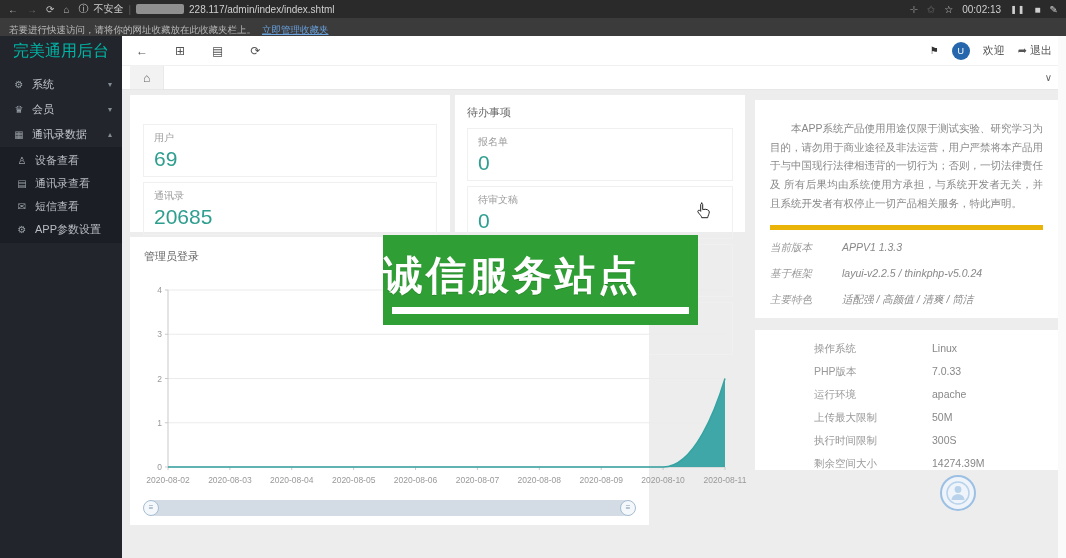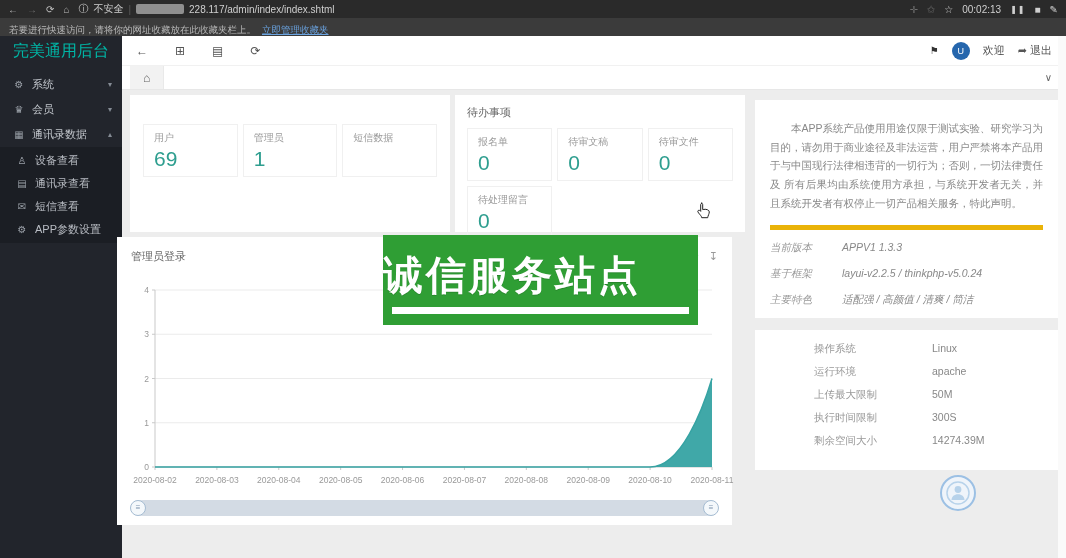--- a/index.html
+++ b/index.html
@@ -44,29 +44,29 @@
     display:flex; align-items:center; }
   .tab-home { width:34px; height:23px; background:#f2f2f2; display:flex; align-items:center; justify-content:center;
     font-size:12px; color:#666; margin-left:8px; border-right:1px solid #e9e9e9; }
   .tab-chevron { margin-left:auto; margin-right:14px; color:#666; font-size:10px; }
 
   
   .card { position:absolute; background:#fff; }
   .card-title { font-size:11px; color:#666; }
 
   .stats-card { left:130px; top:95px; width:320px; height:137px; padding:29px 13px 9px; }
-  .grid2 { display:grid; grid-template-columns:1fr 1fr 1fr; gap:5px; }
+  .grid2 { display:grid; grid-template-columns:1fr; gap:5px; }
   .cell { border:1px solid #f0f0f0; padding:6px 10px 5px; cursor:pointer; }
   .cell .c-label { font-size:10px; color:#9a9a9a; }
   .cell .c-value { font-size:21px; color:#2e9e8f; margin-top:2px; }
 
   .todo-card { left:455px; top:95px; width:290px; height:137px; padding:10px 12px 9px; }
   .todo-card .grid2 { margin-top:8px; }
 
-  .chart-card { left:117px; top:237px; width:615px; height:288px; padding:12px 14px 10px; }
+  .chart-card { left:130px; top:237px; width:519px; height:288px; padding:12px 14px 10px; }
   .chart-head { display:flex; align-items:center; }
   .chart-tools { margin-left:auto; display:flex; gap:10px; color:#999; font-size:11px; }
   #chart-svg { display:block; margin-top:14px; overflow:visible; }
   .zoom-slider { position:relative; margin-top:7px; height:16px; background:#dde3ea; border-radius:8px; }
   .zoom-fill { position:absolute; left:6px; right:6px; top:0; bottom:0; background:#d3dbe4; border-radius:8px; }
   .zoom-handle { position:absolute; top:0; width:16px; height:16px; border-radius:50%; background:#f4f8fb;
     border:1px solid #a5bcd2; color:#7d93ad; font-size:8px; line-height:14px; text-align:center; }
   .zoom-handle.left { left:-1px; } .zoom-handle.right { right:-1px; }
 
   .about-card { left:755px; top:100px; width:303px; height:218px; padding:19px 15px 8px; }
@@ -183,20 +183,24 @@
     <span>⌂</span>
   </div>
   <span class="tab-chevron">∨</span>
 </div>
 
 <div class="card stats-card">
   <div class="grid2">
     <div class="cell">
       <div class="c-label">用户</div>
       <div class="c-value">69</div>
+    </div>
+    <div class="cell">
+      <div class="c-label">通讯录</div>
+      <div class="c-value">20685</div>
     </div>
     <div class="cell">
       <div class="c-label">管理员</div>
       <div class="c-value">1</div>
     </div>
     <div class="cell">
       <div class="c-label">短信数据</div>
     </div>
   </div>
 </div>
@@ -295,20 +299,24 @@
     </div>
   </div>
 </div>
 
 <div class="card system-card">
   <div class="info-row">
     <span class="i-label">操作系统</span>
     <span>Linux</span>
   </div>
   <div class="info-row">
+    <span class="i-label">PHP版本</span>
+    <span>7.0.33</span>
+  </div>
+  <div class="info-row">
     <span class="i-label">运行环境</span>
     <span>apache</span>
   </div>
   <div class="info-row">
     <span class="i-label">上传最大限制</span>
     <span>50M</span>
   </div>
   <div class="info-row">
     <span class="i-label">执行时间限制</span>
     <span>300S</span>

